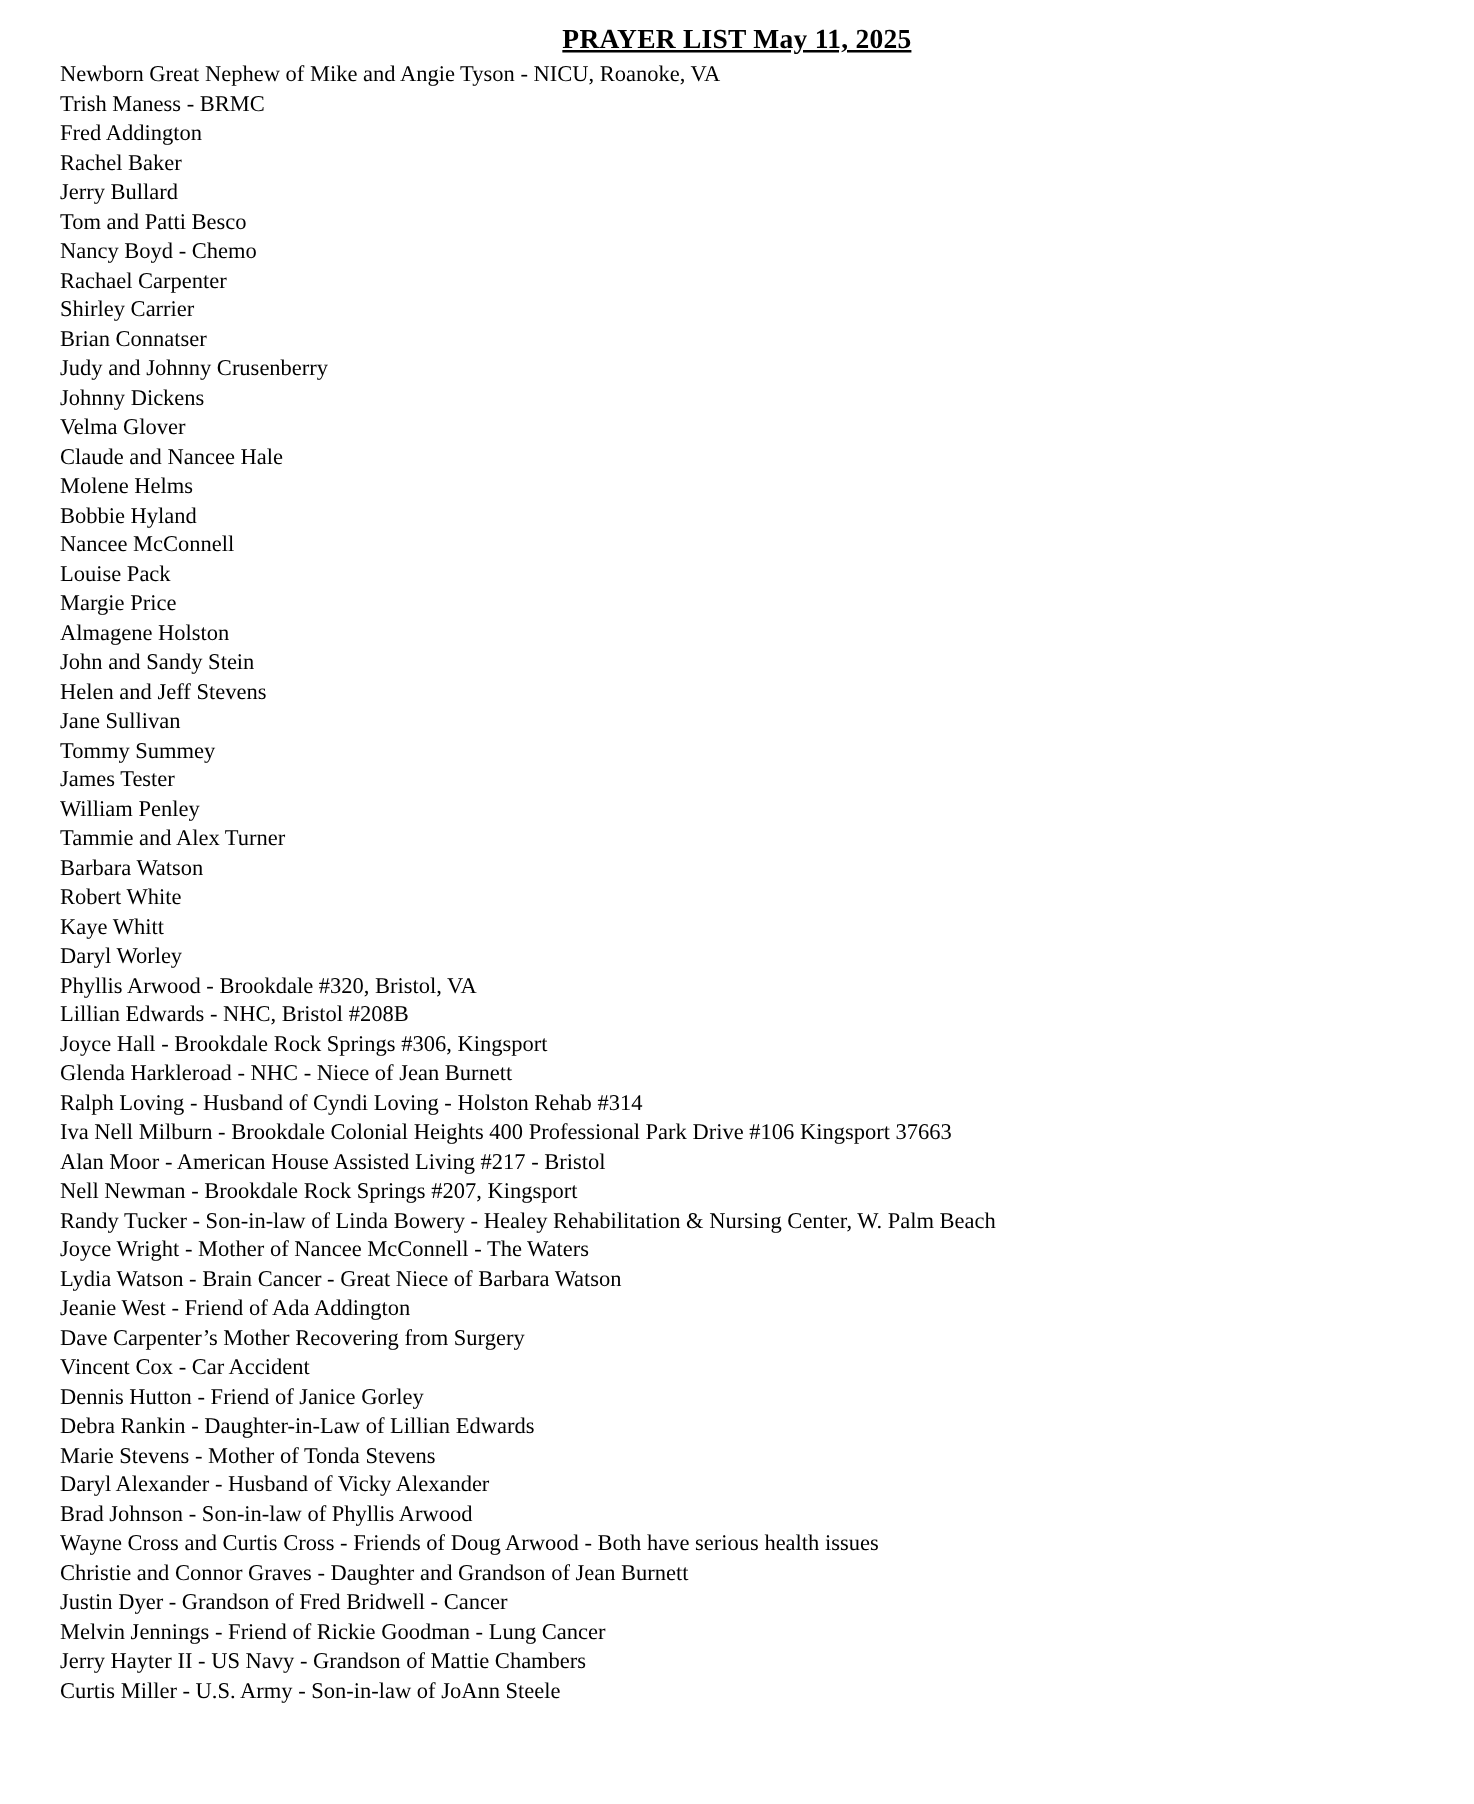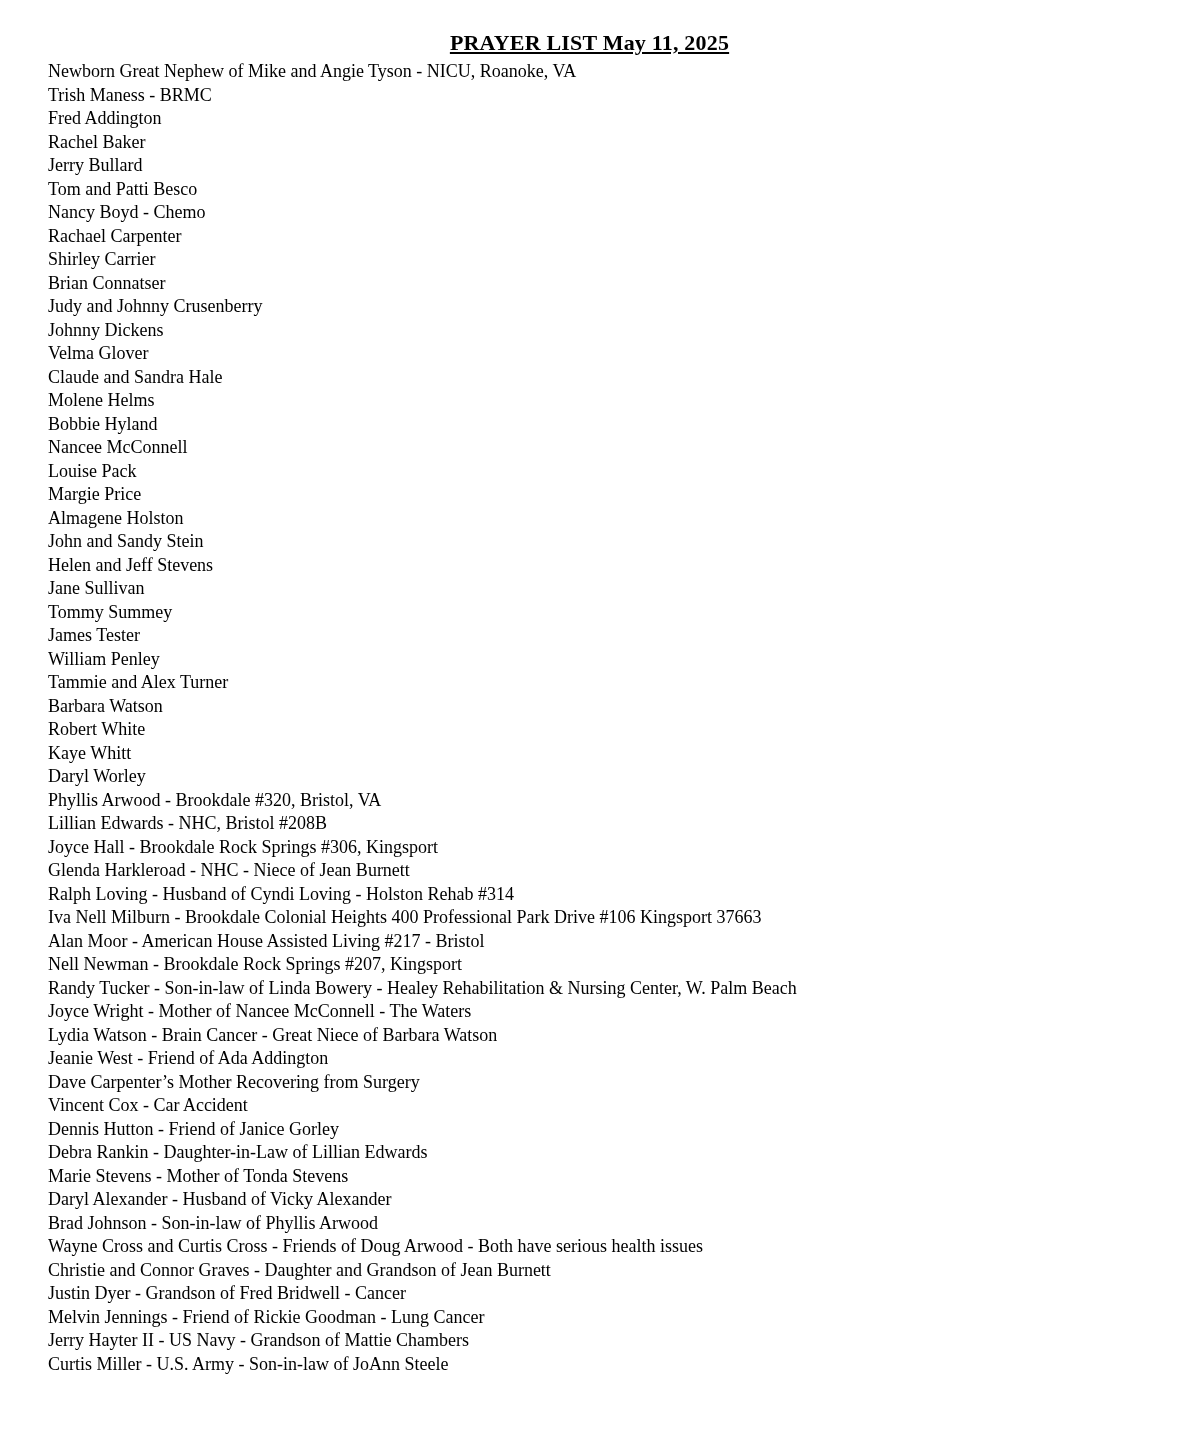--- a/index.html
+++ b/index.html
@@ -17,21 +17,21 @@
     overflow: hidden;
     box-sizing: border-box;
     padding-top: 14px;
   }
   .doc-title {
     text-align: center;
     font-size: 22px;
     font-weight: bold;
     text-decoration: underline;
     line-height: 26px;
-    margin: 16px 0 4px 0;
+    margin: 4px 0 4px 0;
     letter-spacing: 0.2px;
   }
   .entries {
     padding-left: 48px;
     padding-right: 20px;
   }
   .entry {
     font-size: 18px;
     line-height: 23.5px;
     white-space: nowrap;
@@ -49,21 +49,21 @@
       <div class="entry">Rachel Baker</div>
       <div class="entry">Jerry Bullard</div>
       <div class="entry">Tom and Patti Besco</div>
       <div class="entry">Nancy Boyd - Chemo</div>
       <div class="entry">Rachael Carpenter</div>
       <div class="entry">Shirley Carrier</div>
       <div class="entry">Brian Connatser</div>
       <div class="entry">Judy and Johnny Crusenberry</div>
       <div class="entry">Johnny Dickens</div>
       <div class="entry">Velma Glover</div>
-      <div class="entry">Claude and Sandra Hale</div>
+      <div class="entry">Claude and Nancee Hale</div>
       <div class="entry">Molene Helms</div>
       <div class="entry">Bobbie Hyland</div>
       <div class="entry">Nancee McConnell</div>
       <div class="entry">Louise Pack</div>
       <div class="entry">Margie Price</div>
       <div class="entry">Almagene Holston</div>
       <div class="entry">John and Sandy Stein</div>
       <div class="entry">Helen and Jeff Stevens</div>
       <div class="entry">Jane Sullivan</div>
       <div class="entry">Tommy Summey</div>

